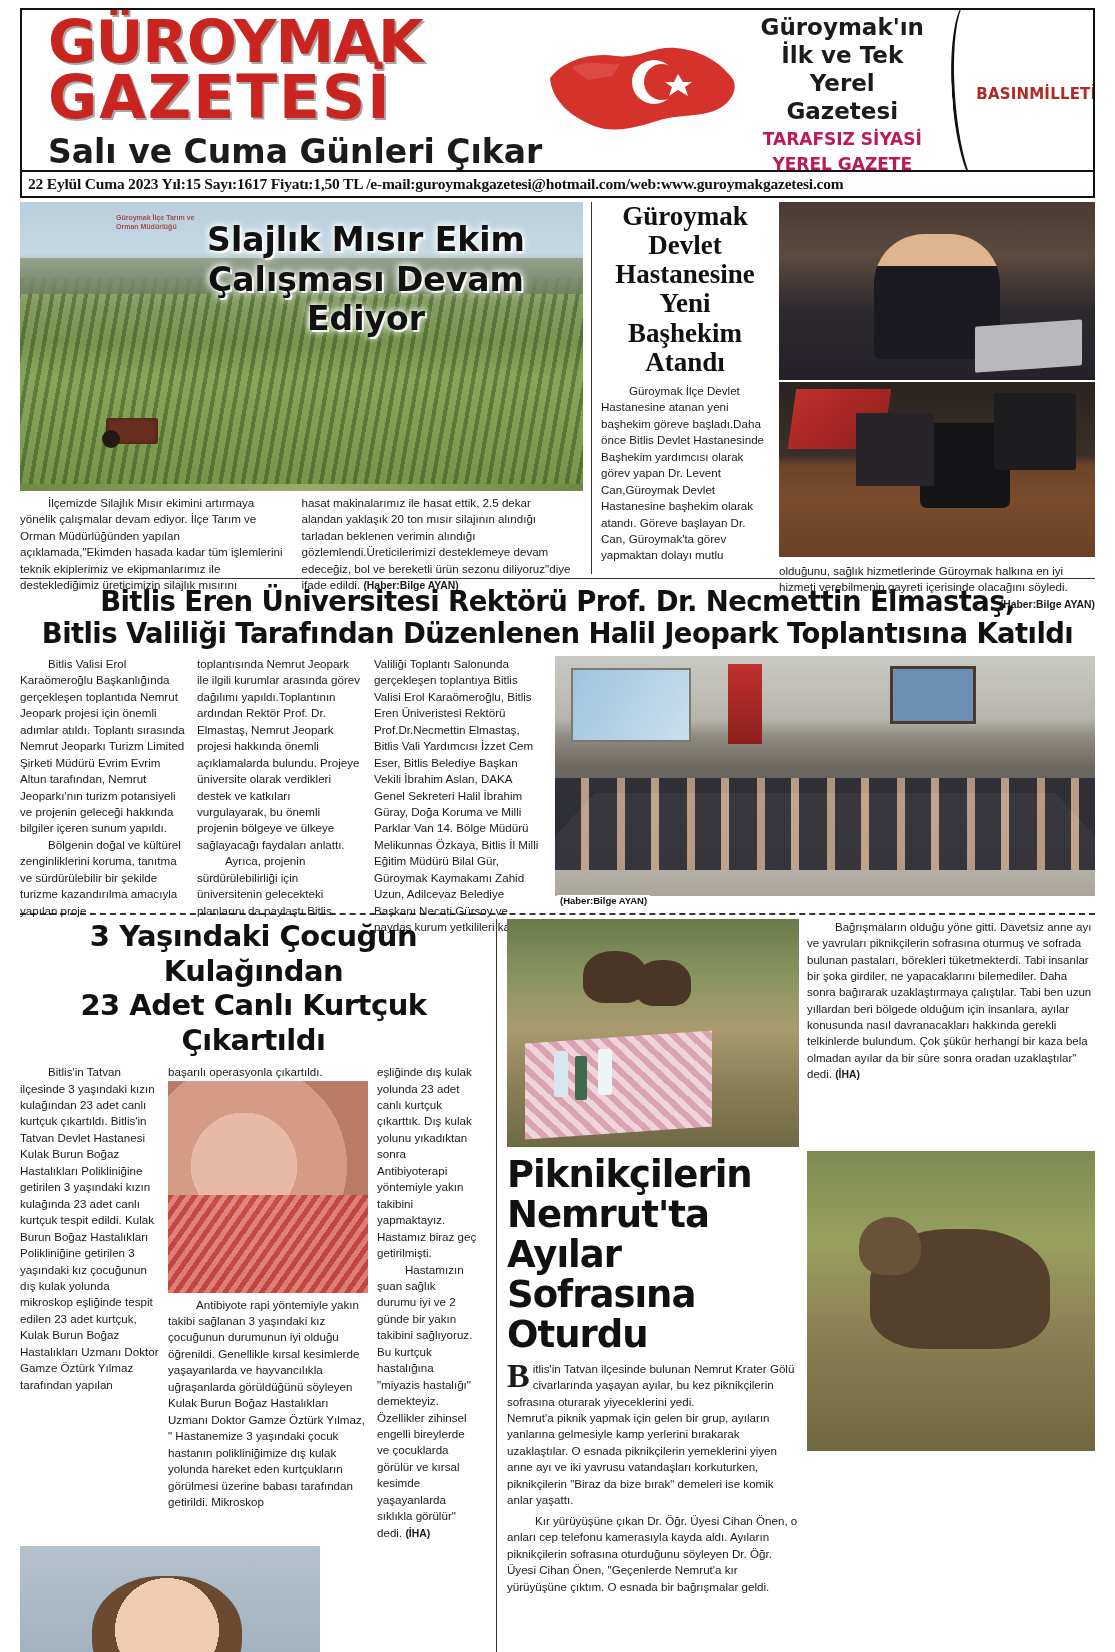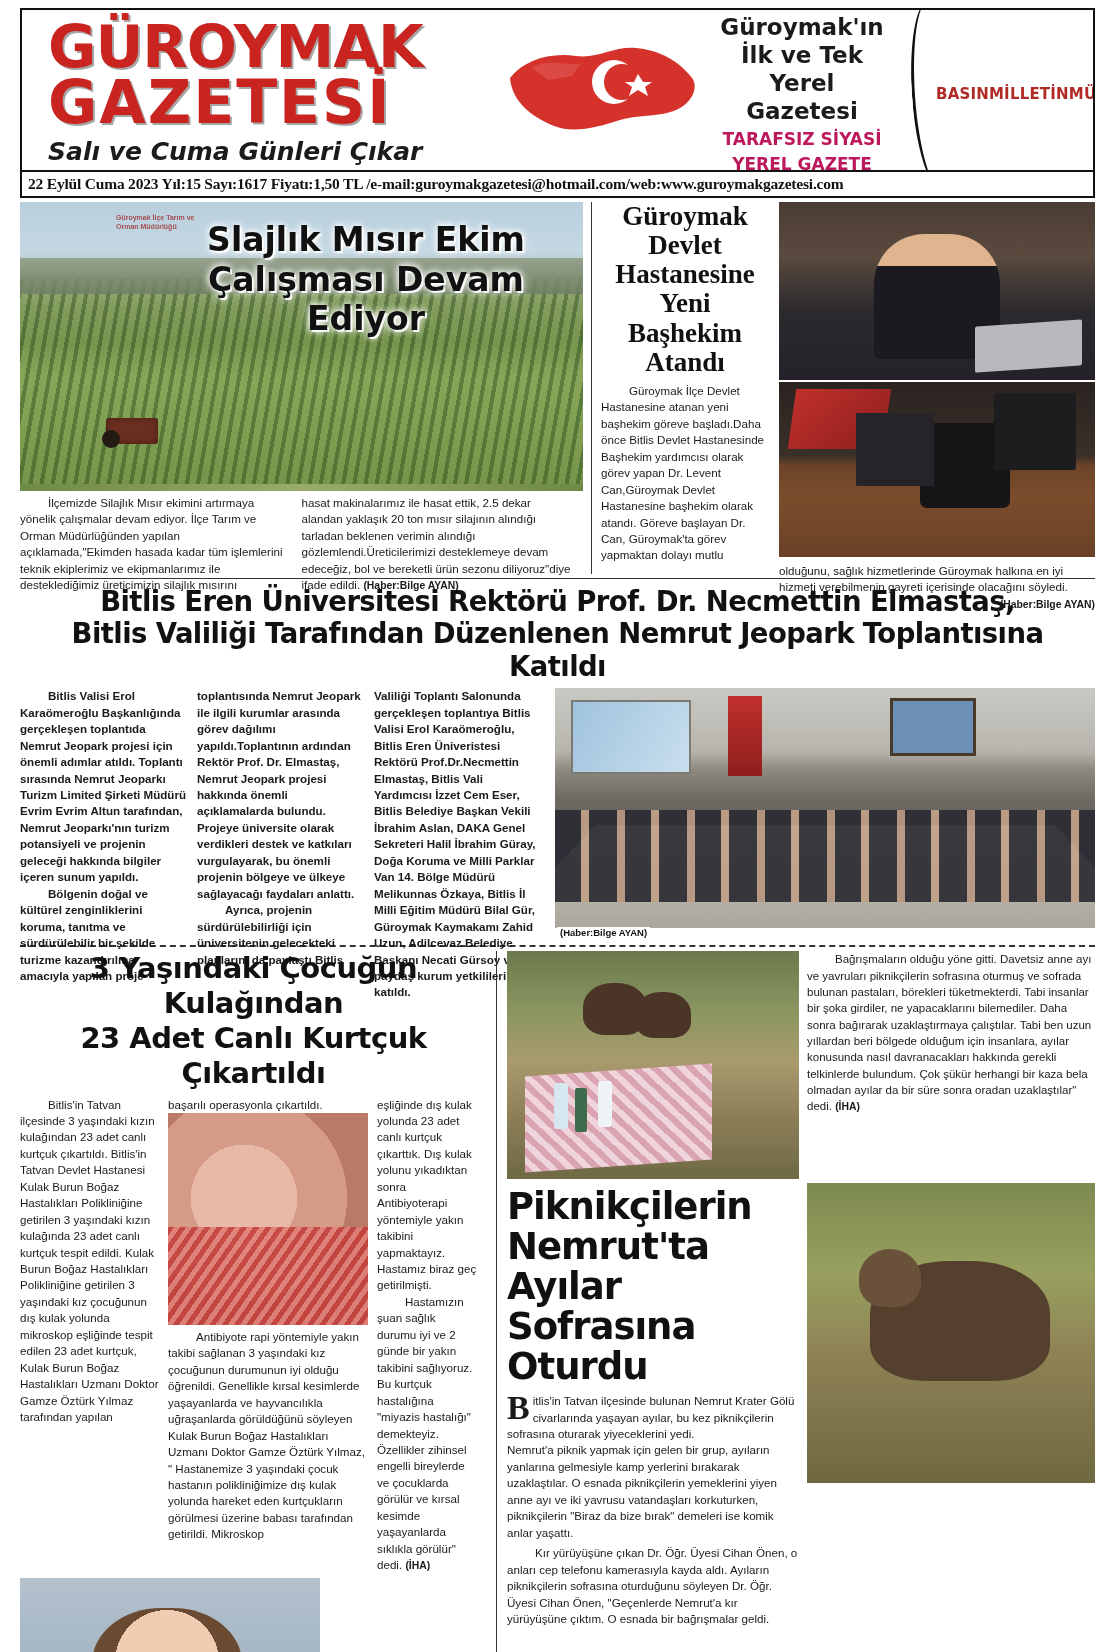--- a/index.html
+++ b/index.html
@@ -38,26 +38,25 @@
     line-height: 0.92;
     color: #c9241f;
     letter-spacing: -1px;
     text-shadow: 2px 2px 0 rgba(0,0,0,0.35);
     white-space: nowrap;
   }
   .mast-title.l2 { font-size: 60px; letter-spacing: 2px; }
   .mast-sub {
     font-family: "DejaVu Sans", sans-serif;
     font-weight: bold;
-    font-size: 25px;
+    font-size: 33px;
     color: #1b1b1b;
     margin-top: 7px;
     letter-spacing: 0px;
     white-space: nowrap;
-    font-style: italic;
   }
   .mast-map {
     flex: 0 0 200px;
     position: relative;
   }
   .mast-map svg { position: absolute; top: 6px; left: 0; }
   .mast-mid {
     flex: 0 0 200px;
     text-align: center;
     padding-top: 8px;
@@ -266,21 +265,21 @@
     font-size: 27.5px;
     line-height: 1.18;
     letter-spacing: -0.6px;
     text-align: center;
     color: #111;
     padding: 2px 0 4px;
   }
 
   
   .jeo-wrap { display: flex; margin-top: 2px; height: 252px; }
-  .jeo-col { flex: 0 0 177px; padding-right: 11px; font-size: 11.6px; font-weight: bold; }
+  .jeo-col { flex: 0 0 177px; padding-right: 11px; font-size: 11.6px; }
   .jeo-photo { flex: 1; margin-left: 4px; position: relative; }
   .ph-meeting {
     height: 240px;
     background:
       linear-gradient(to bottom,#c9c9c4 0%, #b7b5ad 26%, #8e8a80 34%, #6e6a62 46%, #55525b 70%, #403e47 100%);
     position: relative; overflow:hidden;
   }
   .ph-meeting::before{
     content:""; position:absolute; left:0; right:0; top:50%; height:50%;
     background: linear-gradient(to bottom,#d9d6cd,#aaa69b);
@@ -509,21 +508,21 @@
           </p>
         </div>
       </div>
     </div>
   </div>
 
   <div class="rule-solid"></div>
 
   <div class="mega-head">
     <div>Bitlis Eren Üniversitesi Rektörü Prof. Dr. Necmettin Elmastaş,</div>
-    <div>Bitlis Valiliği Tarafından Düzenlenen Nemrut Jeopark Toplantısına Katıldı</div>
+    <div>Bitlis Valiliği Tarafından Düzenlenen Halil Jeopark Toplantısına Katıldı</div>
   </div>
 
   <div class="jeo-wrap">
     <div class="jeo-col">
       <p class="bodytext">
         <span class="indent"></span><span>Bitlis Valisi Erol Karaömeroğlu Başkanlığında gerçekleşen toplantıda Nemrut Jeopark projesi için önemli adımlar atıldı. Toplantı sırasında Nemrut Jeoparkı Turizm Limited Şirketi Müdürü Evrim Evrim Altun tarafından, Nemrut Jeoparkı'nın turizm potansiyeli ve projenin geleceği hakkında bilgiler içeren sunum yapıldı.</span>
       </p>
       <p class="bodytext">
         <span class="indent"></span><span>Bölgenin doğal ve kültürel zenginliklerini koruma, tanıtma ve sürdürülebilir bir şekilde turizme kazandırılma amacıyla yapılan proje</span>
       </p>

